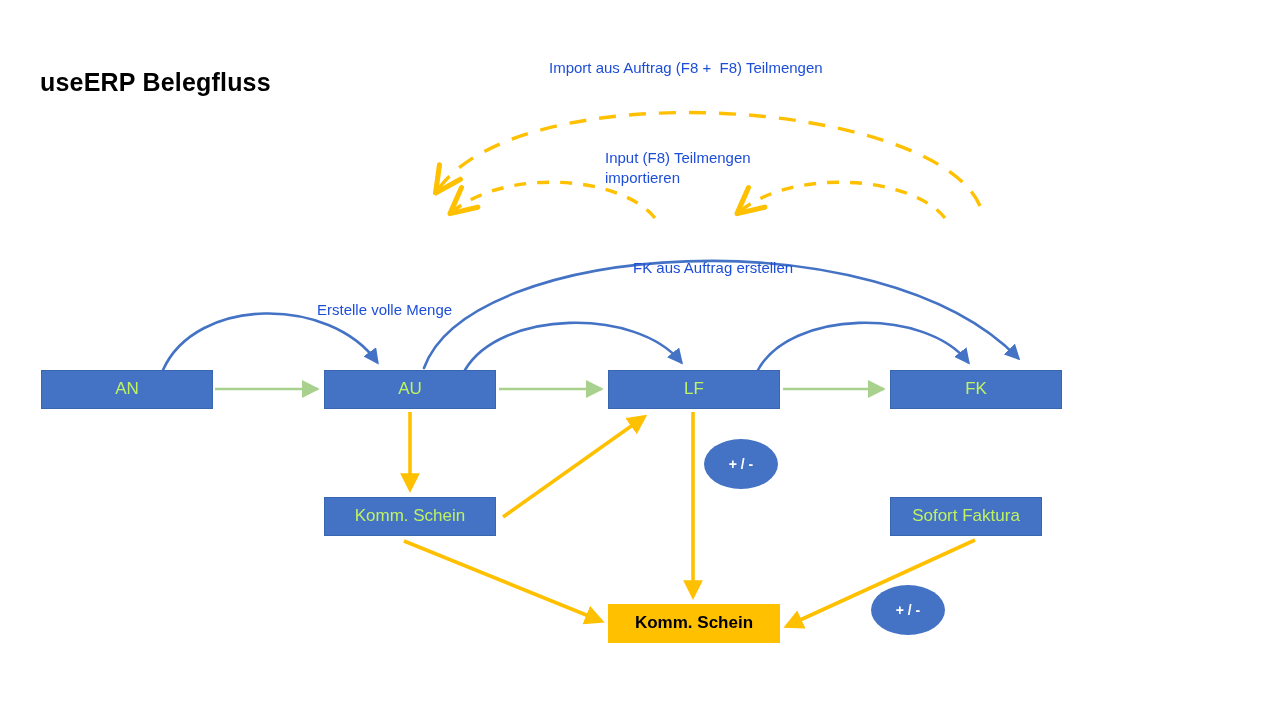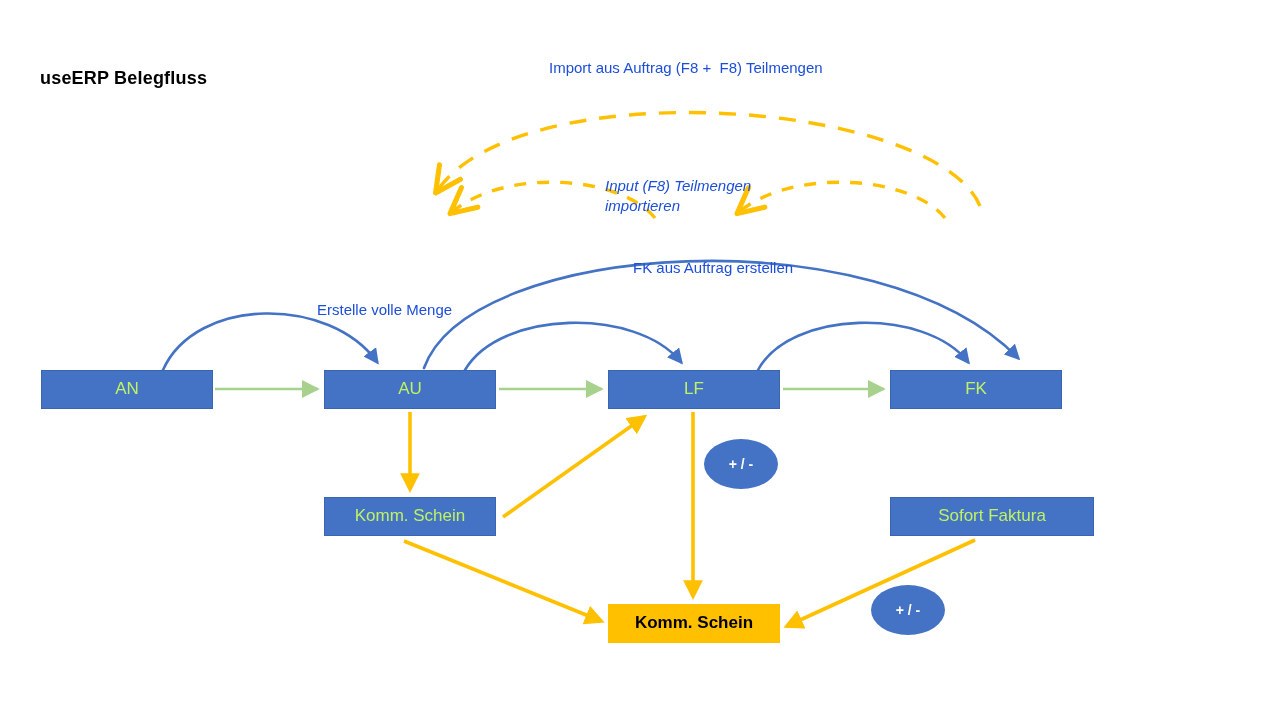--- a/index.html
+++ b/index.html
@@ -24,21 +24,21 @@
     position: absolute;
     left: 0; top: 0;
     width: 1280px;
     height: 720px;
     pointer-events: none;
   }
   .page-title {
     position: absolute;
     left: 40px;
     top: 68px;
-    font-size: 18px;
+    font-size: 25px;
     font-weight: bold;
     color: #000000;
     letter-spacing: 0.2px;
     white-space: nowrap;
   }
   .node {
     position: absolute;
     display: flex;
     align-items: center;
     justify-content: center;
@@ -125,29 +125,29 @@
     <g stroke="#FFC000" stroke-width="3.6" fill="none" stroke-linecap="butt">
       <line x1="410" y1="412" x2="410" y2="489" marker-end="url(#mk-orange)"></line>
       <line x1="503" y1="517" x2="644" y2="417" marker-end="url(#mk-orange)"></line>
       <line x1="693" y1="412" x2="693" y2="596" marker-end="url(#mk-orange)"></line>
       <line x1="404" y1="541" x2="601" y2="621" marker-end="url(#mk-orange)"></line>
       <line x1="975" y1="540" x2="787" y2="626" marker-end="url(#mk-orange)"></line>
     </g>
   </svg>
 
   <div class="edge-label" style="left:549px; top:58px; width:310px;">Import aus Auftrag (F8 +  F8) Teilmengen</div>
-  <div class="edge-label" style="left:605px; top:176px; width:170px;font-style:italic;">Input (F8) Teilmengen
+  <div class="edge-label" style="left:605px; top:148px; width:170px;">Input (F8) Teilmengen
 importieren</div>
   <div class="edge-label" style="left:633px; top:258px; width:182px;">FK aus Auftrag erstellen</div>
   <div class="edge-label" style="left:317px; top:300px; width:158px;">Erstelle volle Menge</div>
 
   <div class="node blue" style="left:41px; top:370px; width:172px; height:39px;">AN</div>
   <div class="node blue" style="left:324px; top:370px; width:172px; height:39px;">AU</div>
   <div class="node blue" style="left:890px; top:370px; width:172px; height:39px;">FK</div>
   <div class="node blue" style="left:608px; top:370px; width:172px; height:39px;">LF</div>
   <div class="node blue" style="left:324px; top:497px; width:172px; height:39px;">Komm. Schein</div>
-  <div class="node blue" style="left:890px; top:497px; width:204px; height:39px;">Sofort Faktura</div>
+  <div class="node blue" style="left:890px; top:497px; width:152px; height:39px;">Sofort Faktura</div>
   <div class="node orange" style="left:608px; top:604px; width:172px; height:39px;">Komm. Schein</div>
 
   <div class="ellipse" style="left:704px; top:439px; width:74px; height:50px;">+ / -</div>
   <div class="ellipse" style="left:871px; top:585px; width:74px; height:50px;">+ / -</div>
 
 </div>
 
 </body></html>

